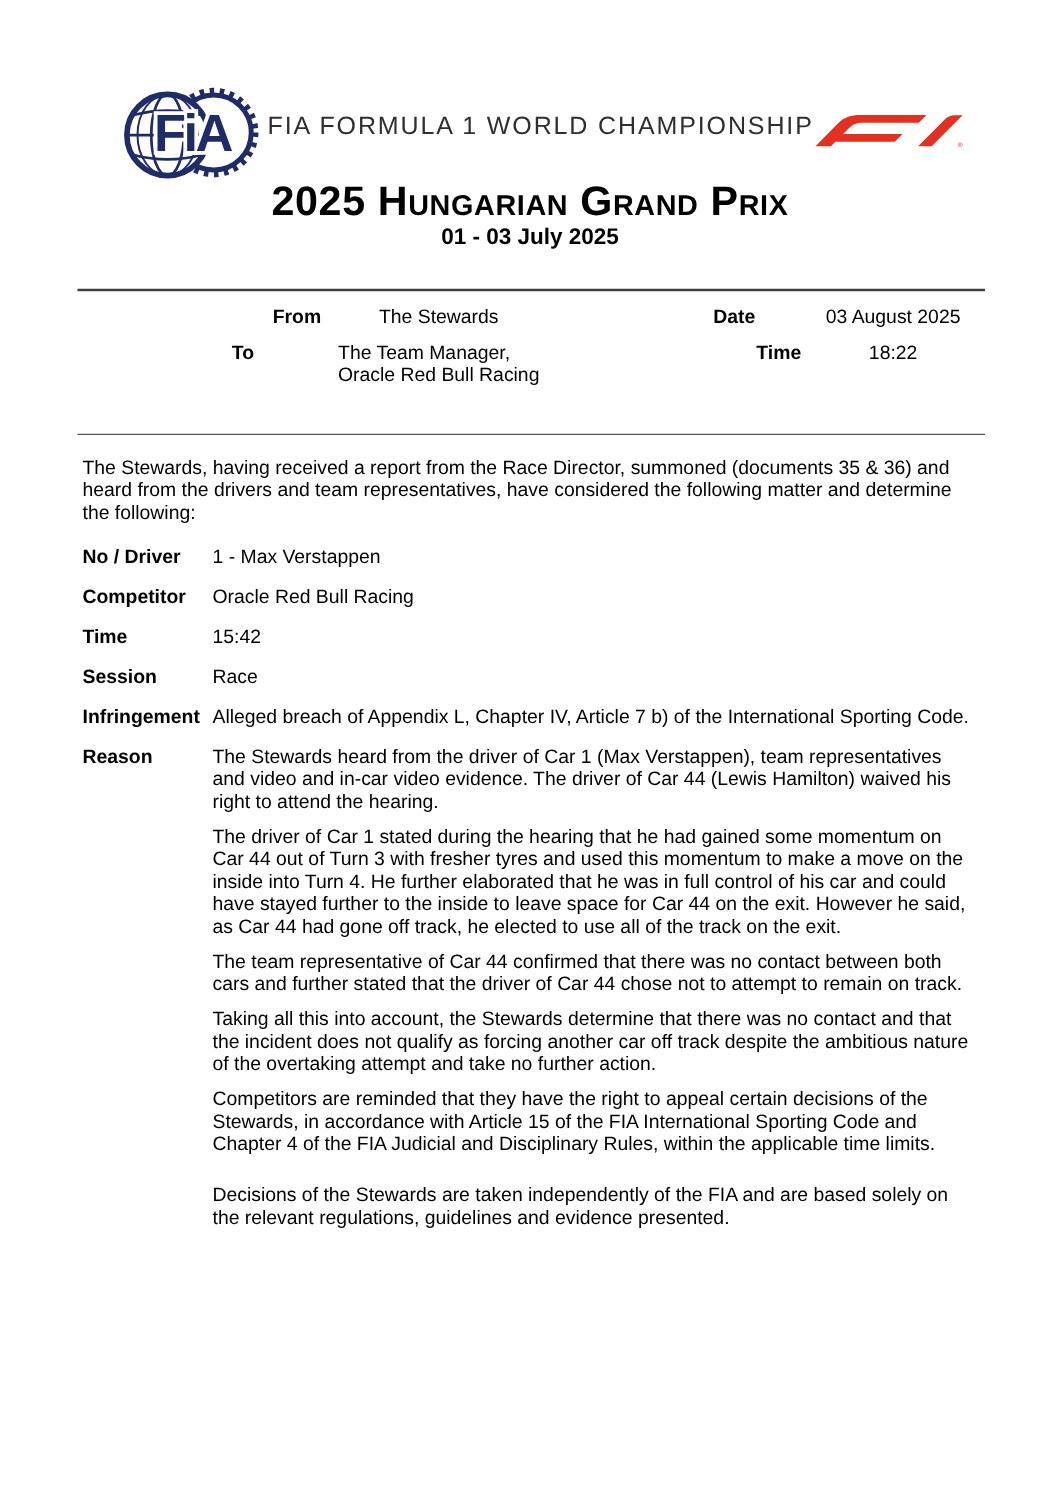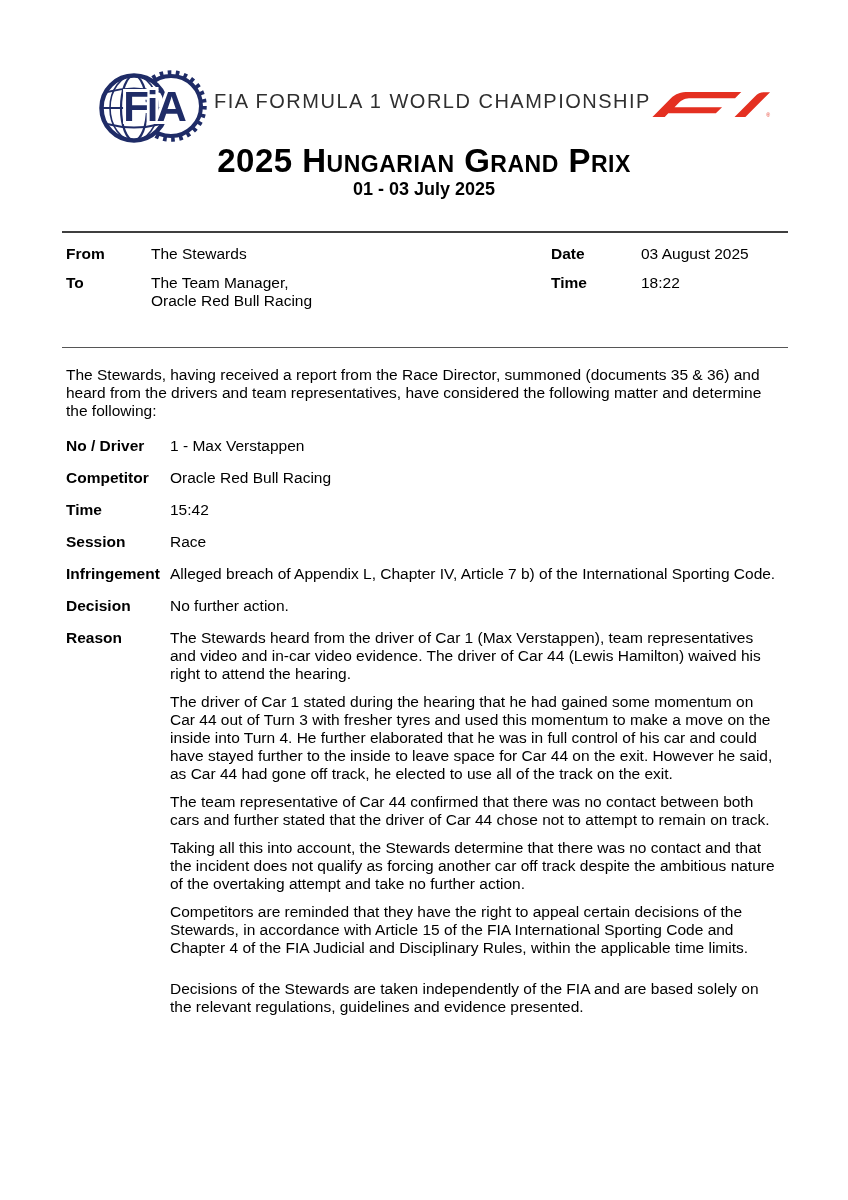--- a/index.html
+++ b/index.html
@@ -39,21 +39,21 @@
   .meta{
     margin:0 60px 0 62px;
     border-top:2.5px solid #3f3f3f;
     border-bottom:1.5px solid #565656;
     padding:12px 0 26px 0;
     display:flex;
     font-size:15.5px;line-height:18px;
   }
   .meta-left{width:489px;}
   .meta-right{flex:1;}
-  .meta-row{display:flex;margin-bottom:11px;}
+  .meta-row{display:flex;margin-bottom:11px;justify-content:center;}
   .meta-left .meta-row .lbl{width:89px;font-weight:bold;padding-left:4px;}
   .meta-right .meta-row .lbl{width:90px;font-weight:bold;}
   .meta .val{white-space:pre-line;}
 
   
   .doc-body{margin:18px 60px 0 66px;font-size:15.5px;line-height:18px;}
   .intro{width:708px;margin-bottom:17px;}
   .field-row{display:flex;margin-top:14px;}
   .field-row .flabel{width:104px;min-width:104px;font-weight:bold;}
   .field-row .fvalue{width:612px;}
@@ -139,24 +139,20 @@
       <div class="fvalue">15:42</div>
     </div>
     <div class="field-row">
       <div class="flabel">Session</div>
       <div class="fvalue">Race</div>
     </div>
     <div class="field-row">
       <div class="flabel">Infringement</div>
       <div class="fvalue">Alleged breach of Appendix L, Chapter IV, Article 7 b) of the International Sporting Code.</div>
     </div>
-    <div class="field-row">
-      <div class="flabel">Decision</div>
-      <div class="fvalue">No further action.</div>
-    </div>
 
     <div class="field-row">
       <div class="flabel">Reason</div>
       <div class="reason-paras">
         <p>The Stewards heard from the driver of Car 1 (Max Verstappen), team representatives and video and in-car video evidence. The driver of Car 44 (Lewis Hamilton) waived his right to attend the hearing.</p>
         <p>The driver of Car 1 stated during the hearing that he had gained some momentum on Car 44 out of Turn 3 with fresher tyres and used this momentum to make a move on the inside into Turn 4. He further elaborated that he was in full control of his car and could have stayed further to the inside to leave space for Car 44 on the exit. However he said, as Car 44 had gone off track, he elected to use all of the track on the exit.</p>
         <p>The team representative of Car 44 confirmed that there was no contact between both cars and further stated that the driver of Car 44 chose not to attempt to remain on track.</p>
         <p>Taking all this into account, the Stewards determine that there was no contact and that the incident does not qualify as forcing another car off track despite the ambitious nature of the overtaking attempt and take no further action.</p>
         <p>Competitors are reminded that they have the right to appeal certain decisions of the Stewards, in accordance with Article 15 of the FIA International Sporting Code and Chapter 4 of the FIA Judicial and Disciplinary Rules, within the applicable time limits.</p>
         <p class="independence">Decisions of the Stewards are taken independently of the FIA and are based solely on the relevant regulations, guidelines and evidence presented.</p>

